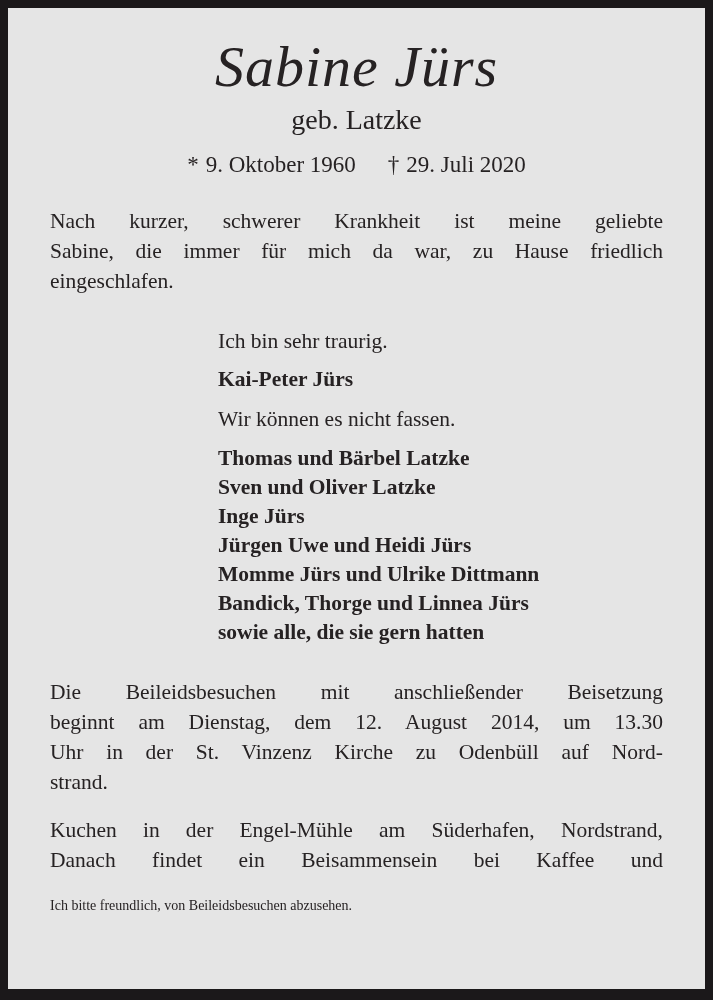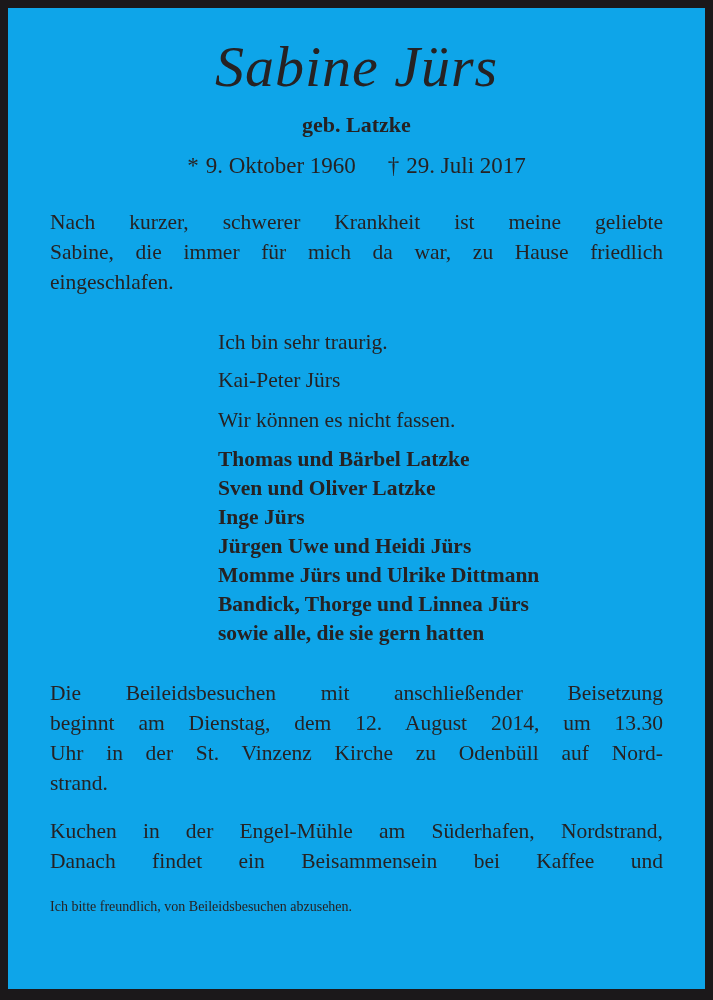--- a/index.html
+++ b/index.html
@@ -5,42 +5,41 @@
   html, body {
     margin: 0;
     padding: 0;
     background: #ffffff;
   }
   .notice {
     position: relative;
     width: 713px;
     height: 1000px;
     box-sizing: border-box;
-    background: #0ea5e9;
+    background: #e5e5e5;
     border: 8px solid #1b181a;
     border-bottom-width: 11px;
     padding: 24px 42px 0 42px;
     font-family: "Liberation Serif", serif;
     color: #262223;
     overflow: hidden;
   }
   .header { text-align: center; }
   .deceased-name {
     font-style: italic;
     font-weight: 400;
     font-size: 58px;
     line-height: 1.2;
     letter-spacing: 1px;
     margin: 0;
   }
   .maiden-name {
-    font-size: 22px;
+    font-size: 28px;
     line-height: 1.3;
-    margin-top: 9px;
-    font-weight: bold;
+    margin-top: 0;
   }
   .dates {
     display: flex;
     justify-content: center;
     gap: 32px;
     font-size: 23px;
     line-height: 1.3;
     margin-top: 12px;
   }
   .date-group { white-space: nowrap; }
@@ -57,21 +56,21 @@
   }
   .intro { margin-top: 26px; }
 
   .mourners {
     margin-top: 30px;
     margin-left: 168px;
     font-size: 21.5px;
     line-height: 30px;
   }
   .condolence-line1 { margin-bottom: 8px; }
-  .mourner-name { font-weight: 400; margin-bottom: 10px; }
+  .mourner-name { font-weight: 700; margin-bottom: 10px; }
   .condolence-line2 { margin-bottom: 10px; }
   .family-member {
     font-weight: 700;
     line-height: 29px;
   }
 
   .funeral { margin-top: 30px; }
   .gathering { margin-top: 18px; }
   .closing {
     margin-top: 16px;
@@ -85,21 +84,21 @@
 <div class="notice">
 
   <div class="header">
     <h1 class="deceased-name">Sabine Jürs</h1>
     <div class="maiden-name">geb. Latzke</div>
     <div class="dates">
       <span class="date-group">
         <span class="date-symbol">*</span><span>9. Oktober 1960</span>
       </span>
       <span class="date-group">
-        <span class="date-symbol">†</span><span>29. Juli 2017</span>
+        <span class="date-symbol">†</span><span>29. Juli 2020</span>
       </span>
     </div>
   </div>
 
   <div class="intro">
     <div class="jline">Nach kurzer, schwerer Krankheit ist meine geliebte</div>
     <div class="jline">Sabine, die immer für mich da war, zu Hause friedlich</div>
     <div class="jline jlast">eingeschlafen.</div>
   </div>
 

